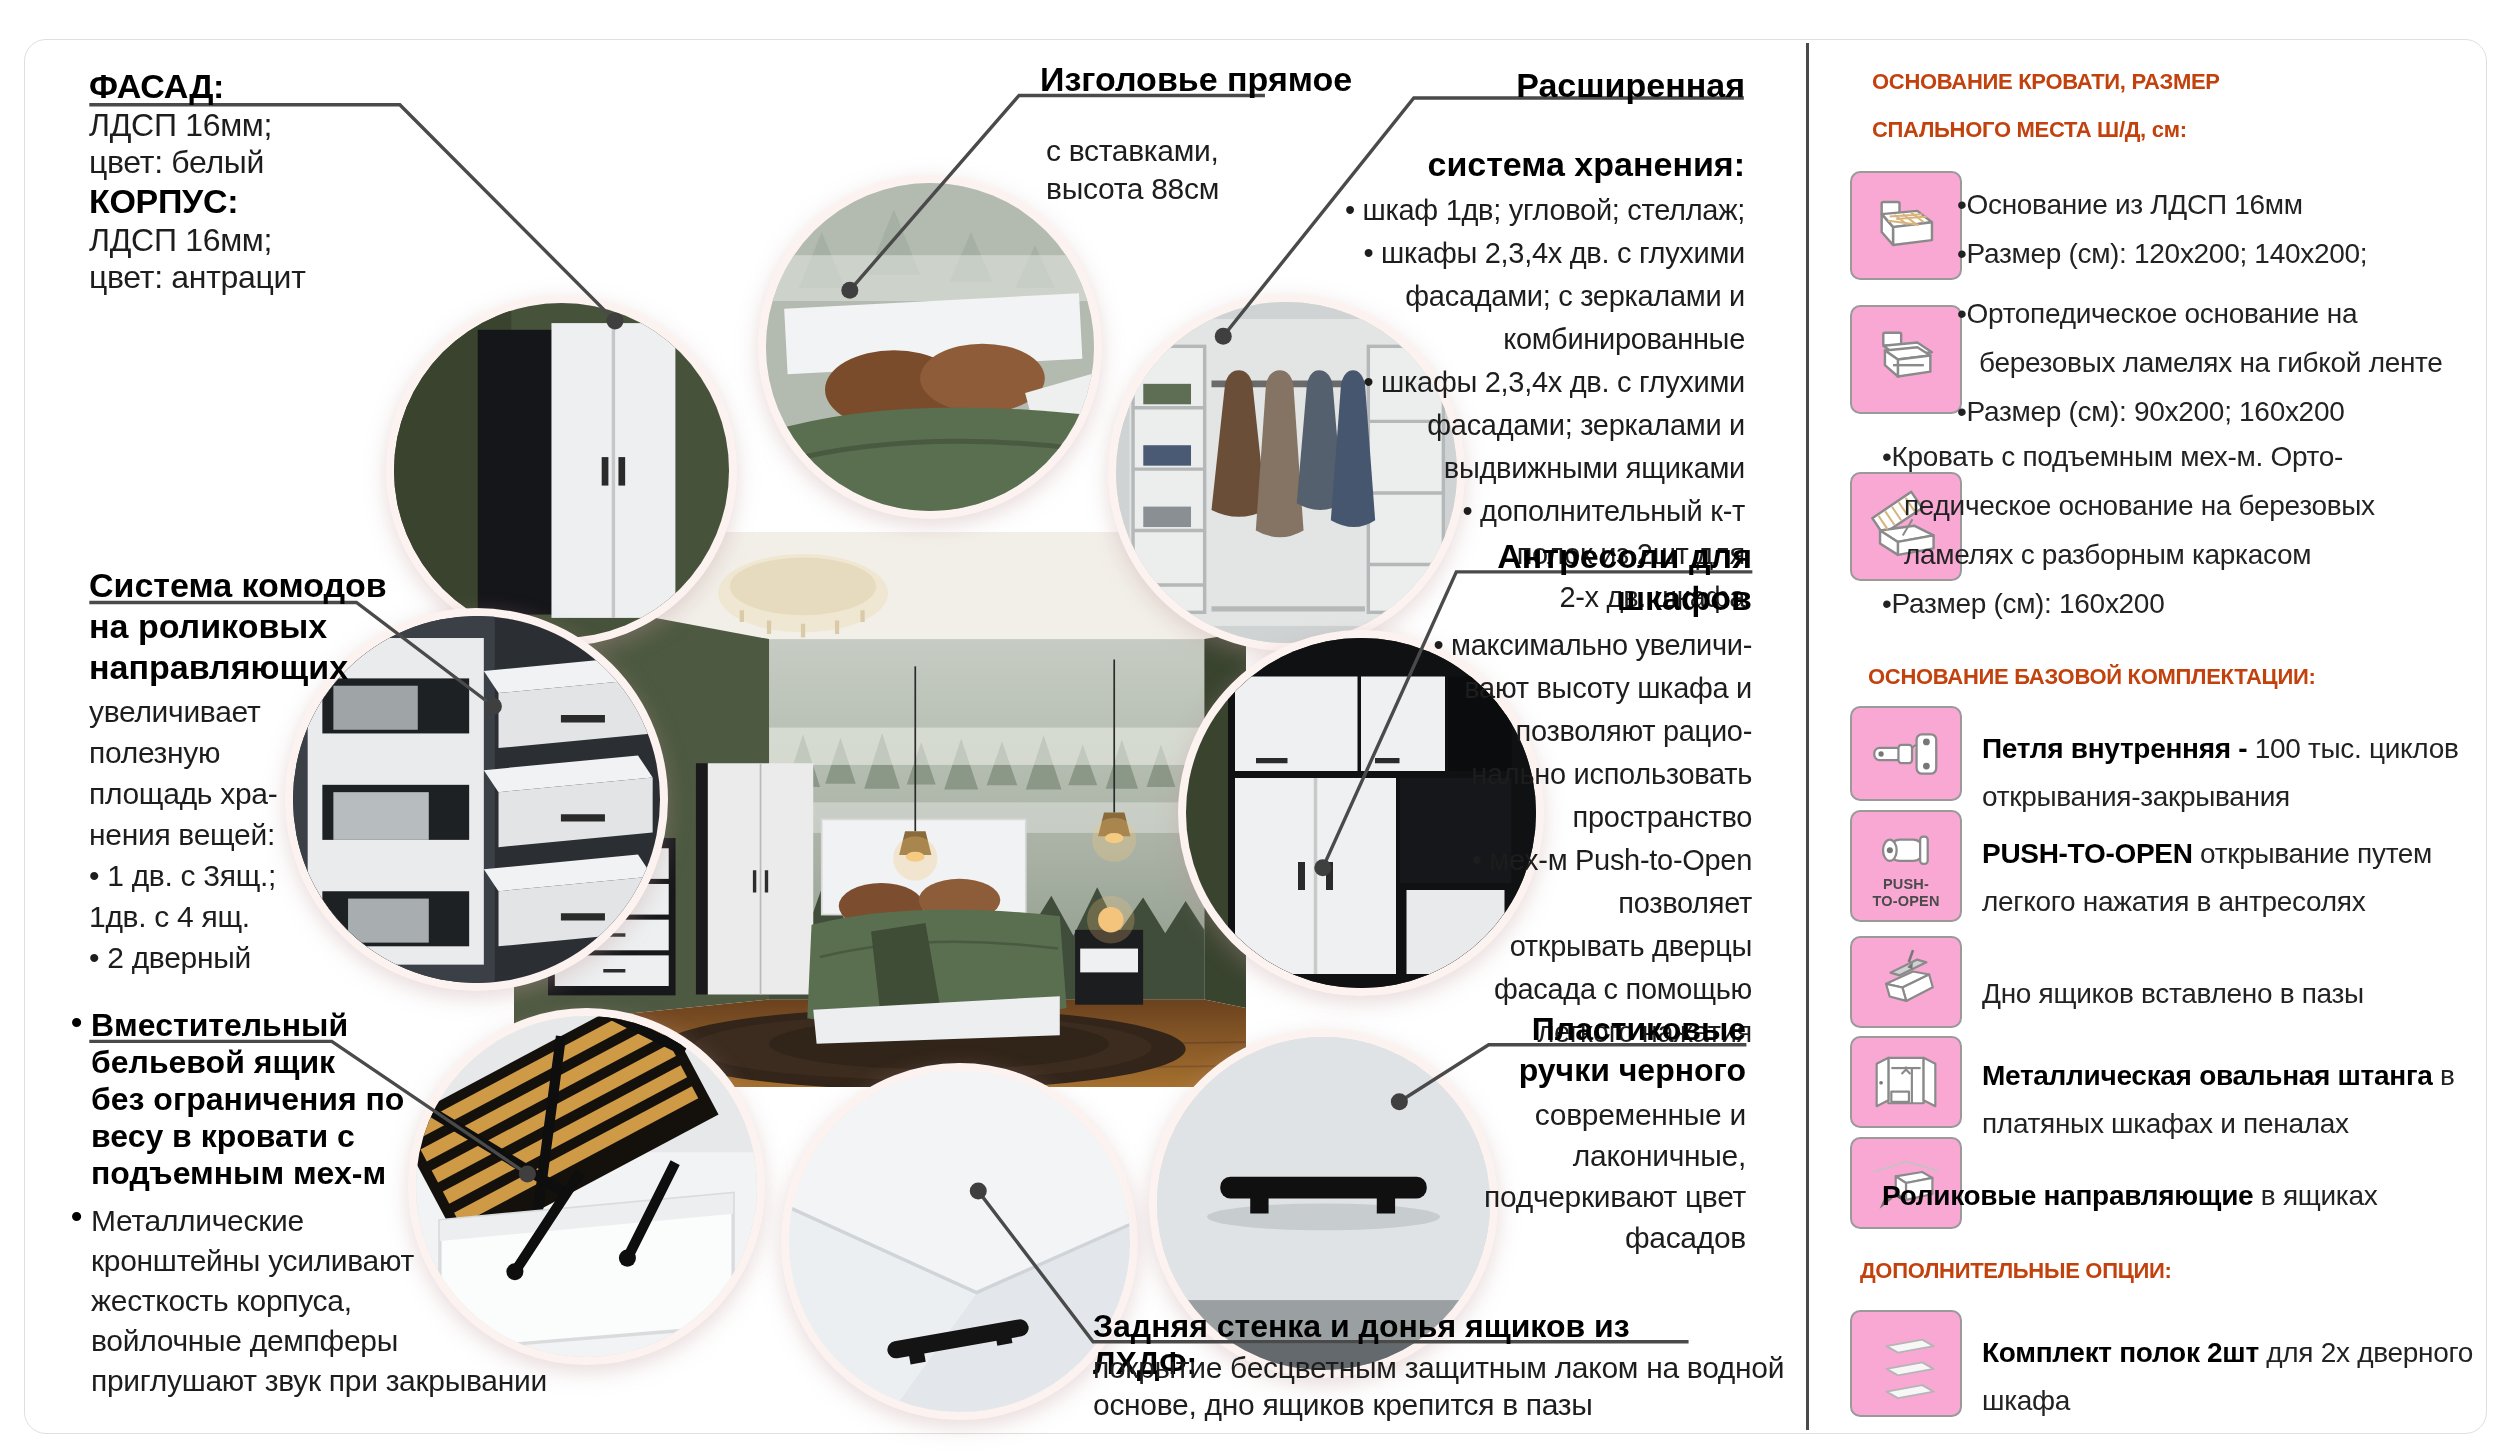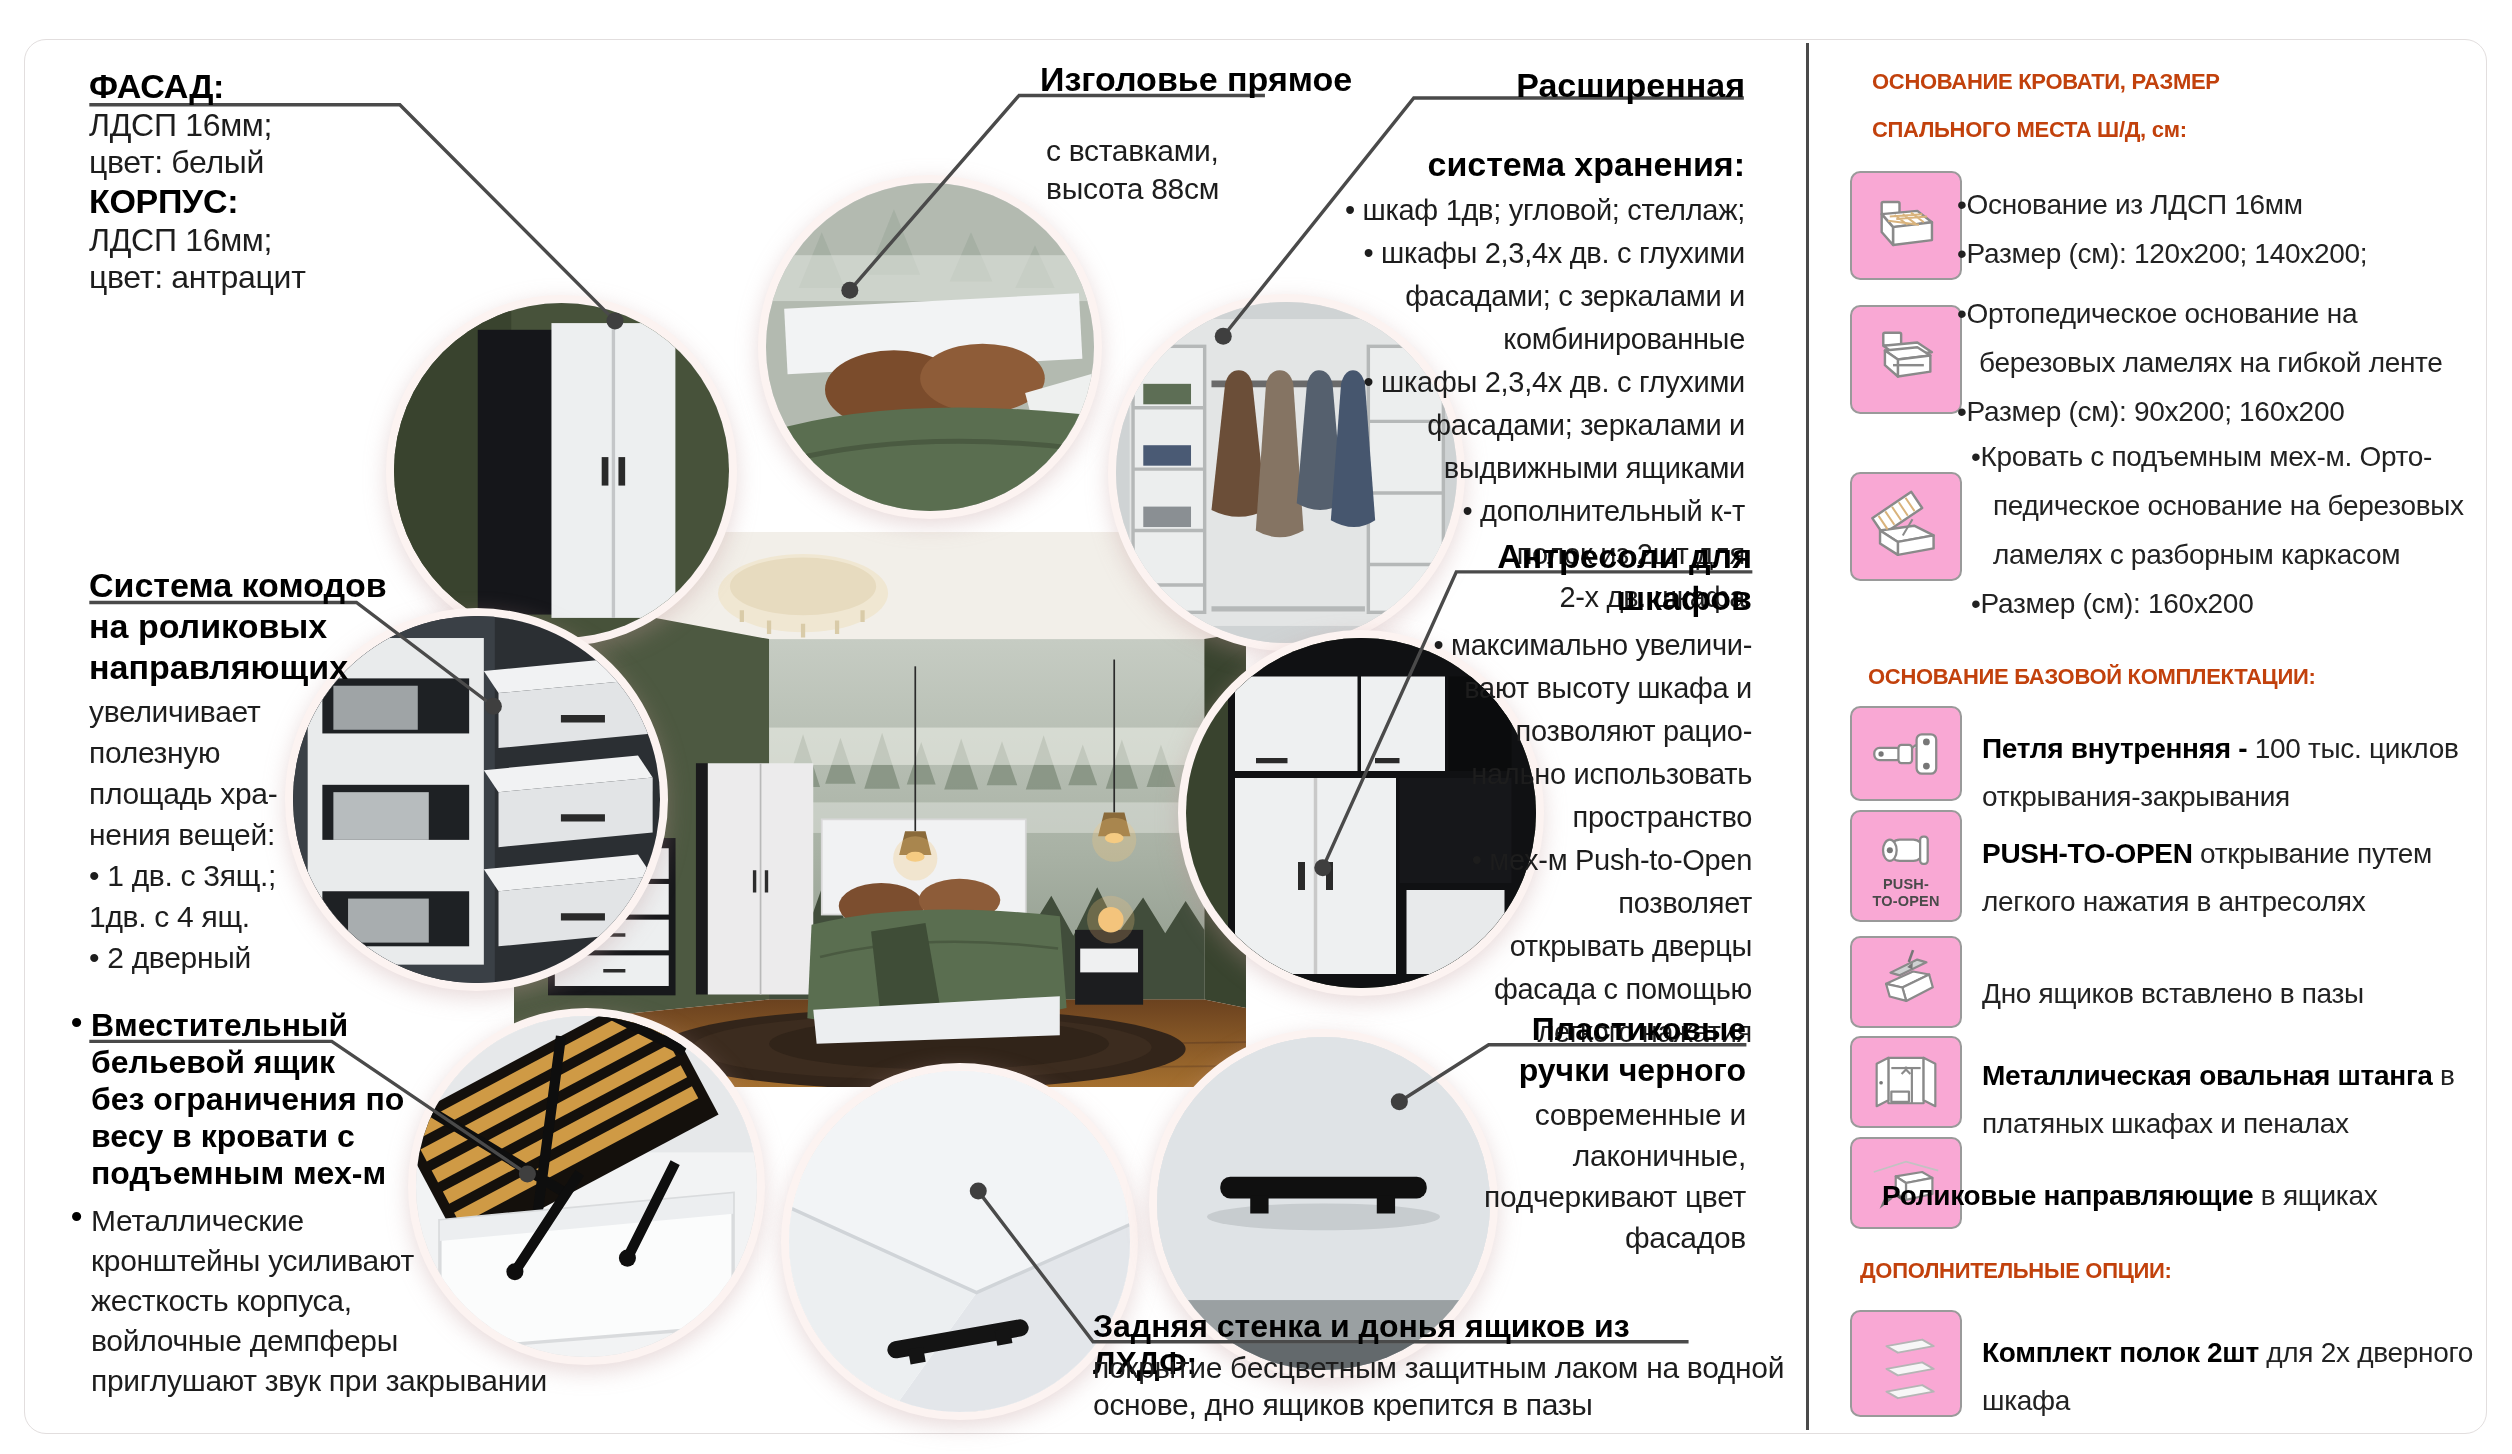--- a/index.html
+++ b/index.html
@@ -442,21 +442,21 @@
         <path d="M18 50 L60 44 L84 56 L40 64 Z"></path>
         <path d="M40 64 L84 56 L84 72 L40 80 Z"></path>
         <path d="M18 50 L40 64 L40 80 L18 66 Z"></path>
         <path d="M46 56 L58 36" stroke-width="2.5"></path>
       </g>
       <g transform="rotate(-34 34 44)" stroke="#d9b37c" stroke-width="2.5">
         <path d="M26 24 v20 M36 24 v20 M46 24 v20 M56 24 v20 M66 24 v20"></path>
       </g>
     </svg>
   </div>
-  <div class="abs txt sb-text hang lines" style="left:1971px;top:432px;width:527px;">
+  <div class="abs txt sb-text hang lines" style="left:1882px;top:432px;width:527px;">
       <div class="b">•Кровать с подъемным мех-м. Орто-</div>
       <div class="">педическое основание на березовых</div>
       <div class="">ламелях с разборным каркасом</div>
       <div class="b">•Размер (см): 160х200</div>
     </div>
 
   <div class="abs txt sb-title" id="sb-title2">ОСНОВАНИЕ БАЗОВОЙ КОМПЛЕКТАЦИИ:</div>
 
   <div class="abs icon-box" style="top:706px;height:95px;">
     <svg width="82" height="68" viewBox="0 0 100 90">

